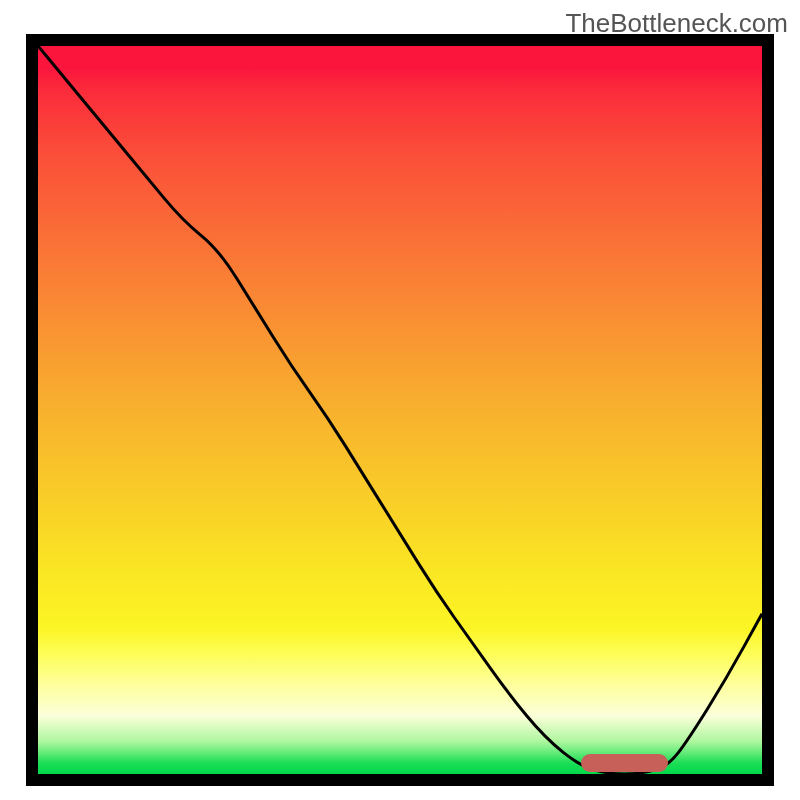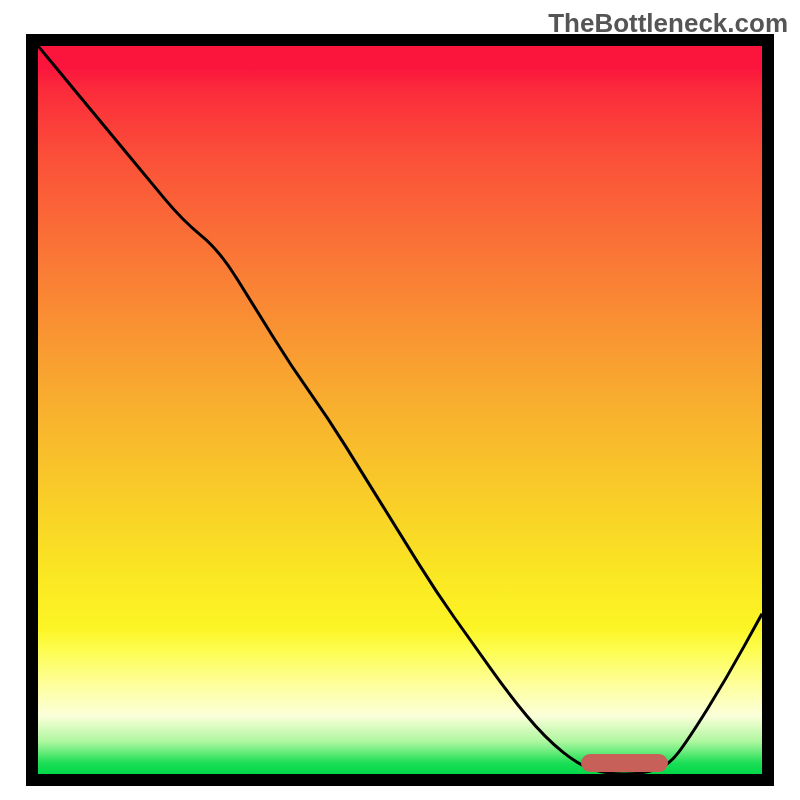--- a/index.html
+++ b/index.html
@@ -15,21 +15,21 @@
     position: relative;
     width: 800px;
     height: 800px;
   }
   .watermark {
     position: absolute;
     top: 8px;
     right: 12px;
     color: #555555;
     font-size: 26px;
-    font-weight: 700;
+    font-weight: 400;
     letter-spacing: 0px;
     user-select: none;
   }
   .plot-outer {
     position: absolute;
     left: 26px;
     top: 34px;
     width: 748px;
     height: 752px;
     background: #000000;

